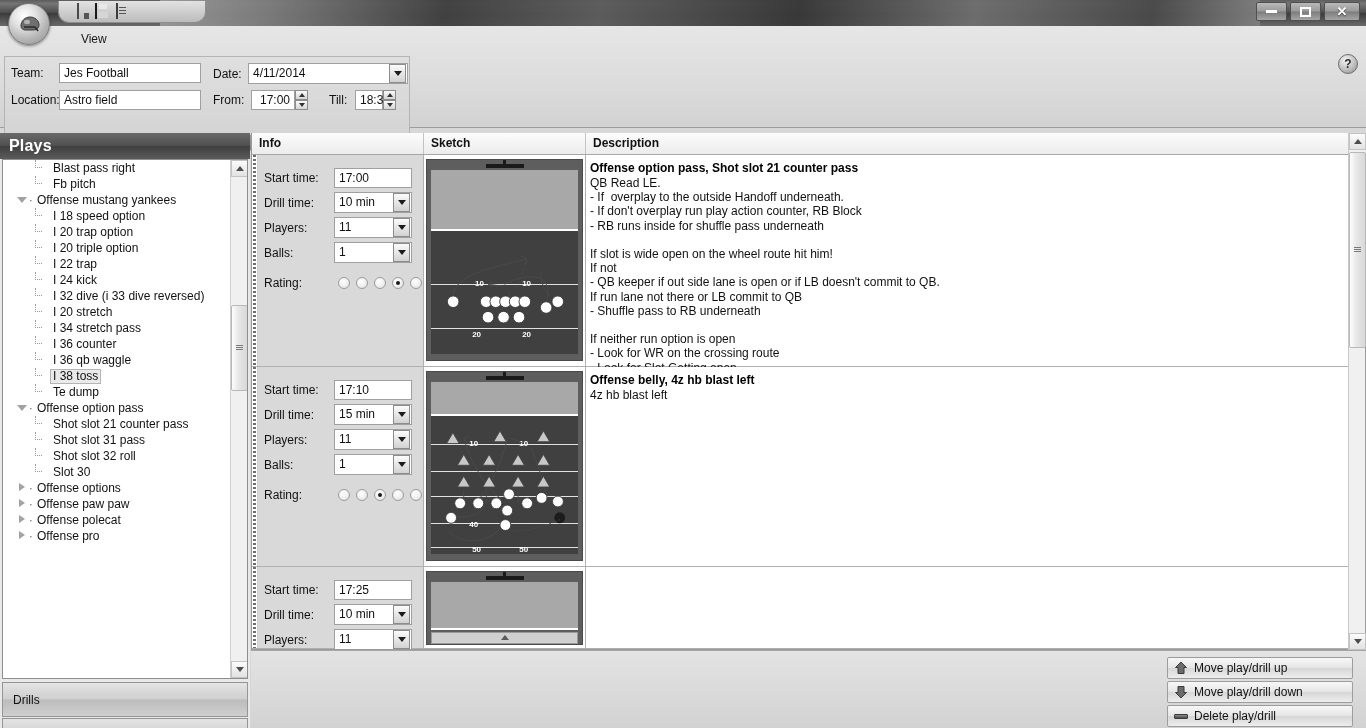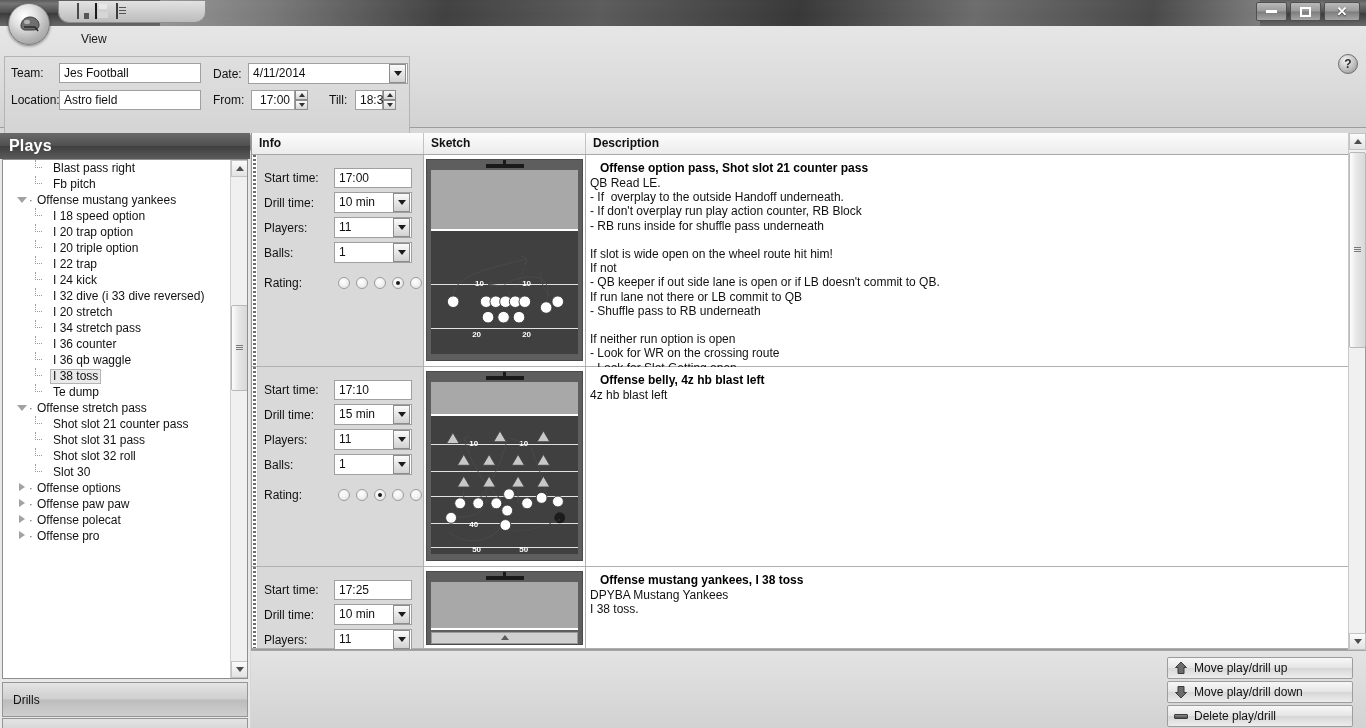--- a/index.html
+++ b/index.html
@@ -233,21 +233,21 @@
   
   .sk {
     width:157px; background:#5e5e5e; border:1px solid #4a4a4a; position:relative; overflow:hidden;
   }
   .field { position:absolute; left:4px; right:4px; top:10px; bottom:6px; background:#404040; }
   .endzone { position:absolute; left:0; right:0; top:0; height:33%; background:#a8a8a8; border-bottom:2px solid #fff; }
   .yard { position:absolute; left:0; right:0; height:1px; background:#fff; opacity:.85; }
   .goalpost { position:absolute; top:0; left:50%; transform:translateX(-50%); }
   .ynum { position:absolute; color:#fff; font-size:8px; font-weight:bold; }
 
-  .desc-title { font-size:12px; font-weight:bold; color:#000; line-height:15px;margin-left:10px; }
+  .desc-title { font-size:12px; font-weight:bold; color:#000; line-height:15px; }
   .desc-body { font-size:12px; color:#111; line-height:14.2px; white-space:pre-wrap; }
 
   
   .grid-vs { position:absolute; right:0; top:0; width:17px; height:517px; background:#f0f0f0; }
 
   
   .bottombar {
     position:absolute; left:251px; top:650px; width:1115px; height:78px;
     background: linear-gradient(180deg,#e3e3e3,#d2d2d2);
     border-top:1px solid #a5a5a5;
@@ -443,21 +443,21 @@
           <div class="tnode">
             <span style="width: 28px; flex: 0 0 auto;"></span>
             <span class="tw" style="color: rgb(173, 173, 173); letter-spacing: -1px; font-size: 10px;"><span style="display:inline-block;border-left:1px dotted #9a9a9a;border-bottom:1px dotted #9a9a9a;width:7px;height:8px;position:relative;top:-3px;"></span></span>
             <span style="width: 6px; flex: 0 0 auto; color: rgb(85, 85, 85); font-size: 11px;"></span>
             <span class="txt">Te dump</span>
           </div>
           <div class="tnode">
             <span style="width: 12px; flex: 0 0 auto;"></span>
             <span class="tw"><span style="display:inline-block;width:0;height:0;border-left:5px solid transparent;border-right:5px solid transparent;border-top:6px solid #a2a2a2;"></span></span>
             <span style="width: 6px; flex: 0 0 auto; color: rgb(85, 85, 85); font-size: 11px;">·</span>
-            <span class="txt">Offense stretch pass</span>
+            <span class="txt">Offense option pass</span>
           </div>
           <div class="tnode">
             <span style="width: 28px; flex: 0 0 auto;"></span>
             <span class="tw" style="color: rgb(173, 173, 173); letter-spacing: -1px; font-size: 10px;"><span style="display:inline-block;border-left:1px dotted #9a9a9a;border-bottom:1px dotted #9a9a9a;width:7px;height:8px;position:relative;top:-3px;"></span></span>
             <span style="width: 6px; flex: 0 0 auto; color: rgb(85, 85, 85); font-size: 11px;"></span>
             <span class="txt">Shot slot 21 counter pass</span>
           </div>
           <div class="tnode">
             <span style="width: 28px; flex: 0 0 auto;"></span>
             <span class="tw" style="color: rgb(173, 173, 173); letter-spacing: -1px; font-size: 10px;"><span style="display:inline-block;border-left:1px dotted #9a9a9a;border-bottom:1px dotted #9a9a9a;width:7px;height:8px;position:relative;top:-3px;"></span></span>
@@ -772,25 +772,20 @@
                   <rect x="17" y="0" width="3" height="6" fill="#1a1a1a"></rect>
                 </svg></div>
               <div class="field" style="bottom: 14px;">
                 <div class="endzone" style="height: 100%;"></div>
               </div>
               <div style="position: absolute; left: 4px; right: 4px; bottom: 0px; height: 12px; background: rgb(208, 208, 208); border: 1px solid rgb(154, 154, 154);">
                 <span style="position:absolute;left:50%;top:2px;transform:translateX(-50%);width:0;height:0;border-left:4px solid transparent;border-right:4px solid transparent;border-bottom:5px solid #5a5a5a;"></span>
               </div>
             </div>
           </div>
-          <div class="cell-desc">
-            <div class="desc-title">Offense mustang yankees, I 38 toss</div>
-            <div class="desc-body">DPYBA Mustang Yankees
-I 38 toss.</div>
-          </div>
         </div>
       </div>
 
     <div class="grid-vs" style="border-left:1px solid #c9c9c9;">
       <div class="vs-btn">
           <i class="sc-up"></i>
         </div>
       <div class="vs-thumb" style="top:19px; height:196px;">
         <span class="grip"></span>
       </div>

